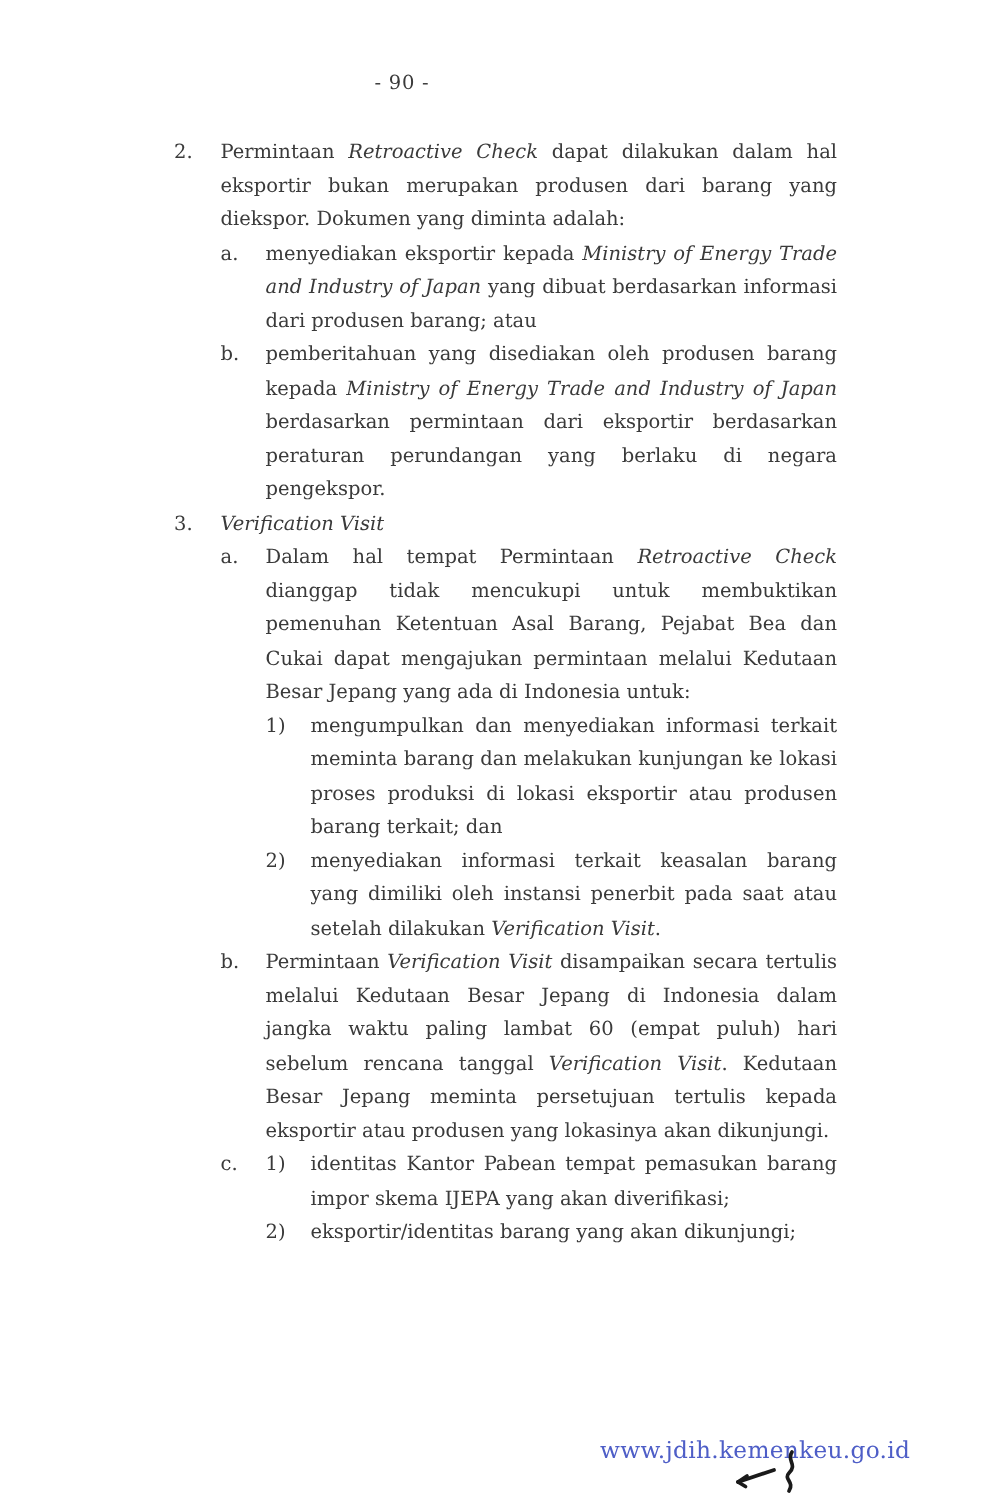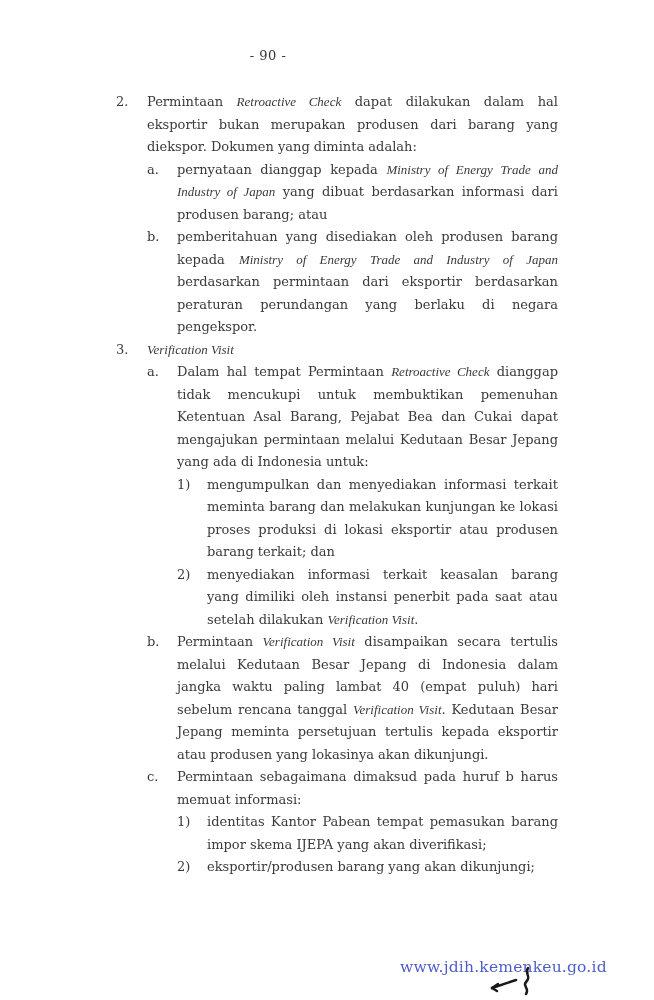--- a/index.html
+++ b/index.html
@@ -10,39 +10,39 @@
   .content { position: absolute; top: 91px; left: 116px; width: 442px; font-size: 13px; line-height: 22.5px; }
   .item { position: relative; }
   .num { position: absolute; left: 0; top: 0; }
   .body { text-align: justify; text-align-last: left; }
   .lvl1 { padding-left: 31px; }
   .lvl1 > .num { left: 0; }
   .lvl2 { padding-left: 30px; }
   .lvl2 > .num { left: 0; }
   .lvl3 { padding-left: 30px; }
   .lvl3 > .num { left: 0; }
-  em, .it { font-style: italic; font-family: Liberation Serif, serif; }
+  em, .it { font-style: italic; }
   .footer-link { position: absolute; top: 958px; left: 400px; font-size: 15.5px; color: #4e5ec7;
                  font-family: "DejaVu Serif", "Liberation Serif", serif; letter-spacing: 0.2px; }
   .signature { position: absolute; top: 966px; left: 488px; width: 60px; height: 30px; }
 </style>
 </head>
 <body>
 
 <div class="page-number">- 90 -</div>
 
 <div class="content">
 
   <div class="item lvl1">
     <span class="num">2.</span>
     <div class="body"><span>Permintaan </span><em>Retroactive Check</em><span> dapat dilakukan dalam hal eksportir bukan merupakan produsen dari barang yang diekspor. Dokumen yang diminta adalah:</span></div>
 
     <div class="item lvl2">
       <span class="num">a.</span>
-      <div class="body"><span>pernyataan dianggap kepada </span><em>Ministry of Energy Trade and Industry of Japan</em><span> yang dibuat berdasarkan informasi dari produsen barang; atau</span></div>
+      <div class="body"><span>menyediakan eksportir kepada </span><em>Ministry of Energy Trade and Industry of Japan</em><span> yang dibuat berdasarkan informasi dari produsen barang; atau</span></div>
     </div>
 
     <div class="item lvl2">
       <span class="num">b.</span>
       <div class="body"><span>pemberitahuan yang disediakan oleh produsen barang kepada </span><em>Ministry of Energy Trade and Industry of Japan</em><span> berdasarkan permintaan dari eksportir berdasarkan peraturan perundangan yang berlaku di negara pengekspor.</span></div>
     </div>
   </div>
 
   <div class="item lvl1">
     <span class="num">3.</span>
@@ -57,34 +57,33 @@
         <div class="body">mengumpulkan dan menyediakan informasi terkait meminta barang dan melakukan kunjungan ke lokasi proses produksi di lokasi eksportir atau produsen barang terkait; dan</div>
       </div>
       <div class="item lvl3">
         <span class="num">2)</span>
         <div class="body"><span>menyediakan informasi terkait keasalan barang yang dimiliki oleh instansi penerbit pada saat atau setelah dilakukan </span><em>Verification Visit</em><span>.</span></div>
       </div>
     </div>
 
     <div class="item lvl2">
       <span class="num">b.</span>
-      <div class="body"><span>Permintaan </span><em>Verification Visit</em><span> disampaikan secara tertulis melalui Kedutaan Besar Jepang di Indonesia dalam jangka waktu paling lambat 40 (empat puluh) hari sebelum rencana tanggal </span><em>Verification Visit</em><span>. Kedutaan Besar Jepang meminta persetujuan tertulis kepada eksportir atau produsen yang lokasinya akan dikunjungi.</span></div>
+      <div class="body"><span>Permintaan </span><em>Verification Visit</em><span> disampaikan secara tertulis melalui Kedutaan Besar Jepang di Indonesia dalam jangka waktu paling lambat 60 (empat puluh) hari sebelum rencana tanggal </span><em>Verification Visit</em><span>. Kedutaan Besar Jepang meminta persetujuan tertulis kepada eksportir atau produsen yang lokasinya akan dikunjungi.</span></div>
     </div>
 
     <div class="item lvl2">
       <span class="num">c.</span>
-      <div class="body">Permintaan sebagaimana dimaksud pada huruf b harus memuat informasi:</div>
 
       <div class="item lvl3">
         <span class="num">1)</span>
         <div class="body">identitas Kantor Pabean tempat pemasukan barang impor skema IJEPA yang akan diverifikasi;</div>
       </div>
       <div class="item lvl3">
         <span class="num">2)</span>
-        <div class="body">eksportir/produsen barang yang akan dikunjungi;</div>
+        <div class="body">eksportir/identitas barang yang akan dikunjungi;</div>
       </div>
     </div>
   </div>
 </div>
 
 <a class="footer-link" style="color: rgb(78, 94, 199);">www.jdih.kemenkeu.go.id</a>
 
 <svg class="signature" viewBox="0 0 60 30">
   <path d="M4 22 L28 14" stroke="#1a1a1a" stroke-width="2.5" fill="none" stroke-linecap="round"></path>
   <path d="M4 22 L10 18 M4 22 L9 25" stroke="#1a1a1a" stroke-width="2.5" fill="none" stroke-linecap="round"></path>

